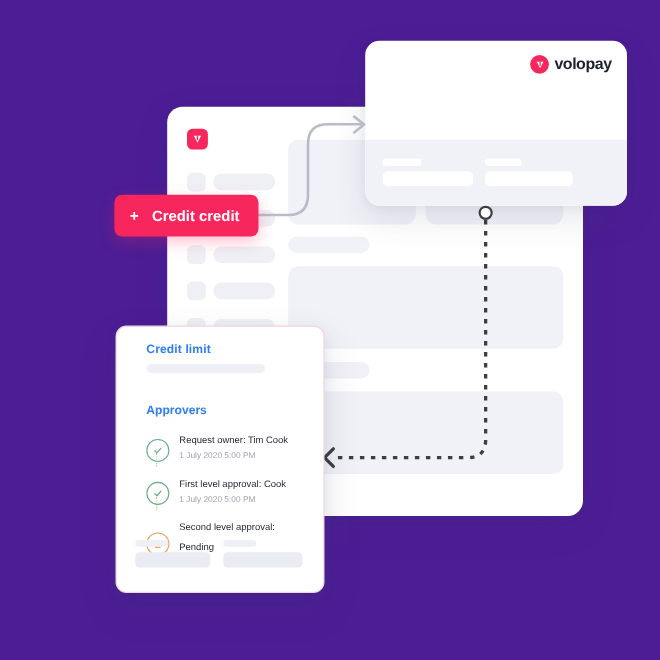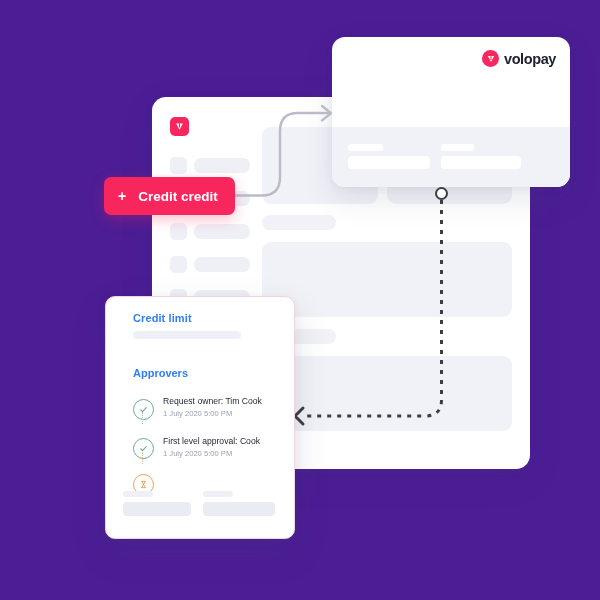--- a/index.html
+++ b/index.html
@@ -361,20 +361,23 @@
         </span>
         <span class="appr-connector orange" style="top:22px;"></span>
       </div>
 
       <div class="appr-row">
         <span class="appr-icon pending">
           <svg width="11" height="11" viewBox="0 0 12 12" aria-hidden="true">
             <path d="M3.7 2.6 H8.3 M3.7 9.4 H8.3 M4.2 2.6 L7.8 9.4 M7.8 2.6 L4.2 9.4" fill="none" stroke="#f0a05a" stroke-width="1" stroke-linecap="round"></path>
           </svg>
         </span>
+        <span class="appr-text">
+          <span class="appr-title">Second level approval: Pending</span>
+        </span>
       </div>
 
     </div>
 
     <div class="climit-bottom">
       <div class="cb-col">
         <div class="cb-sm"></div>
         <div class="cb-lg" style="width:68px;"></div>
       </div>
       <div class="cb-col">

